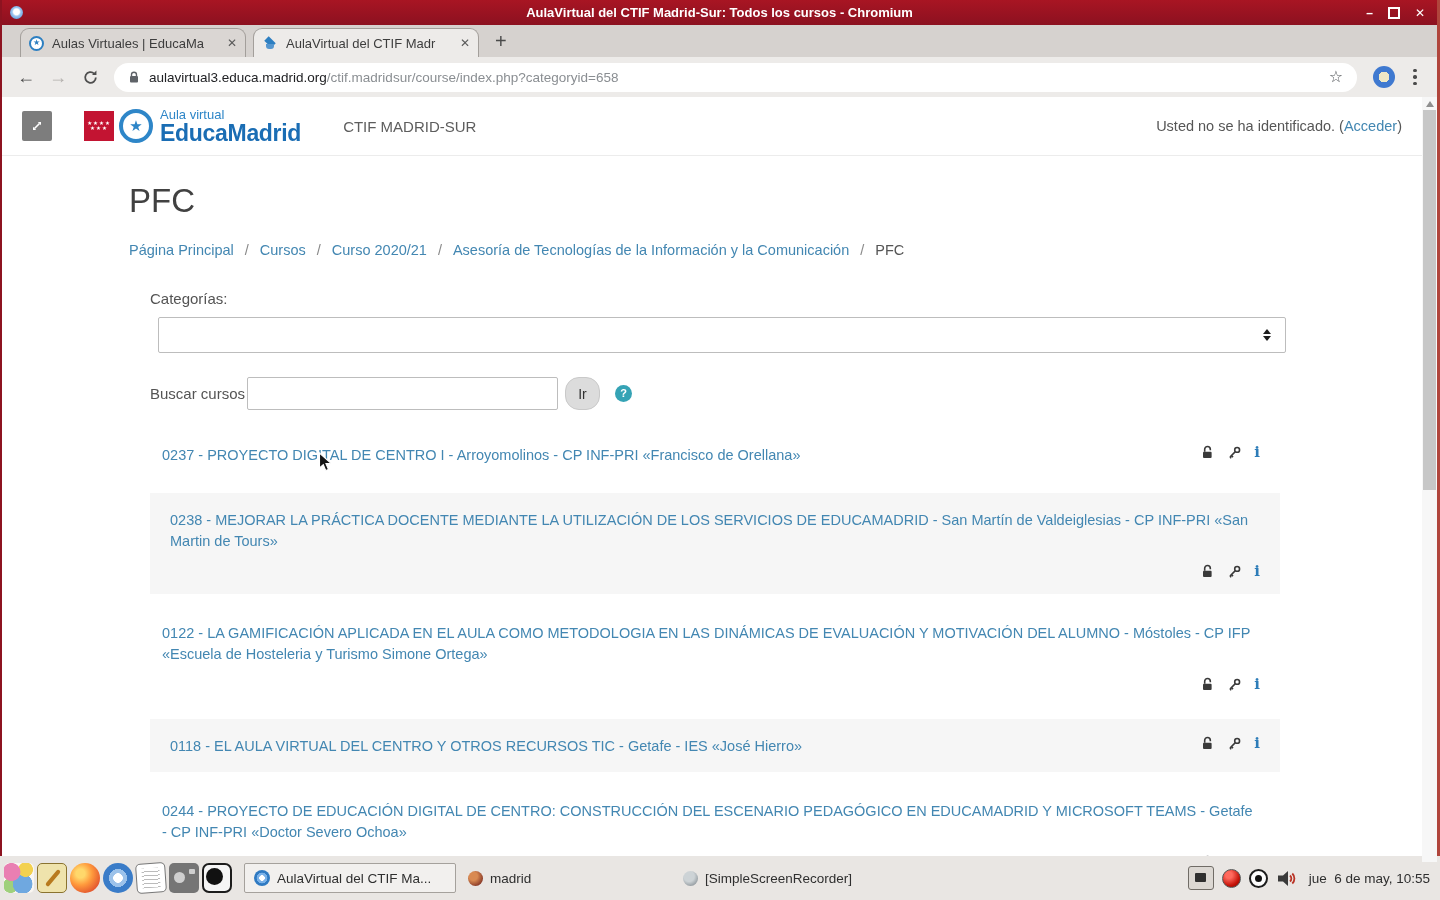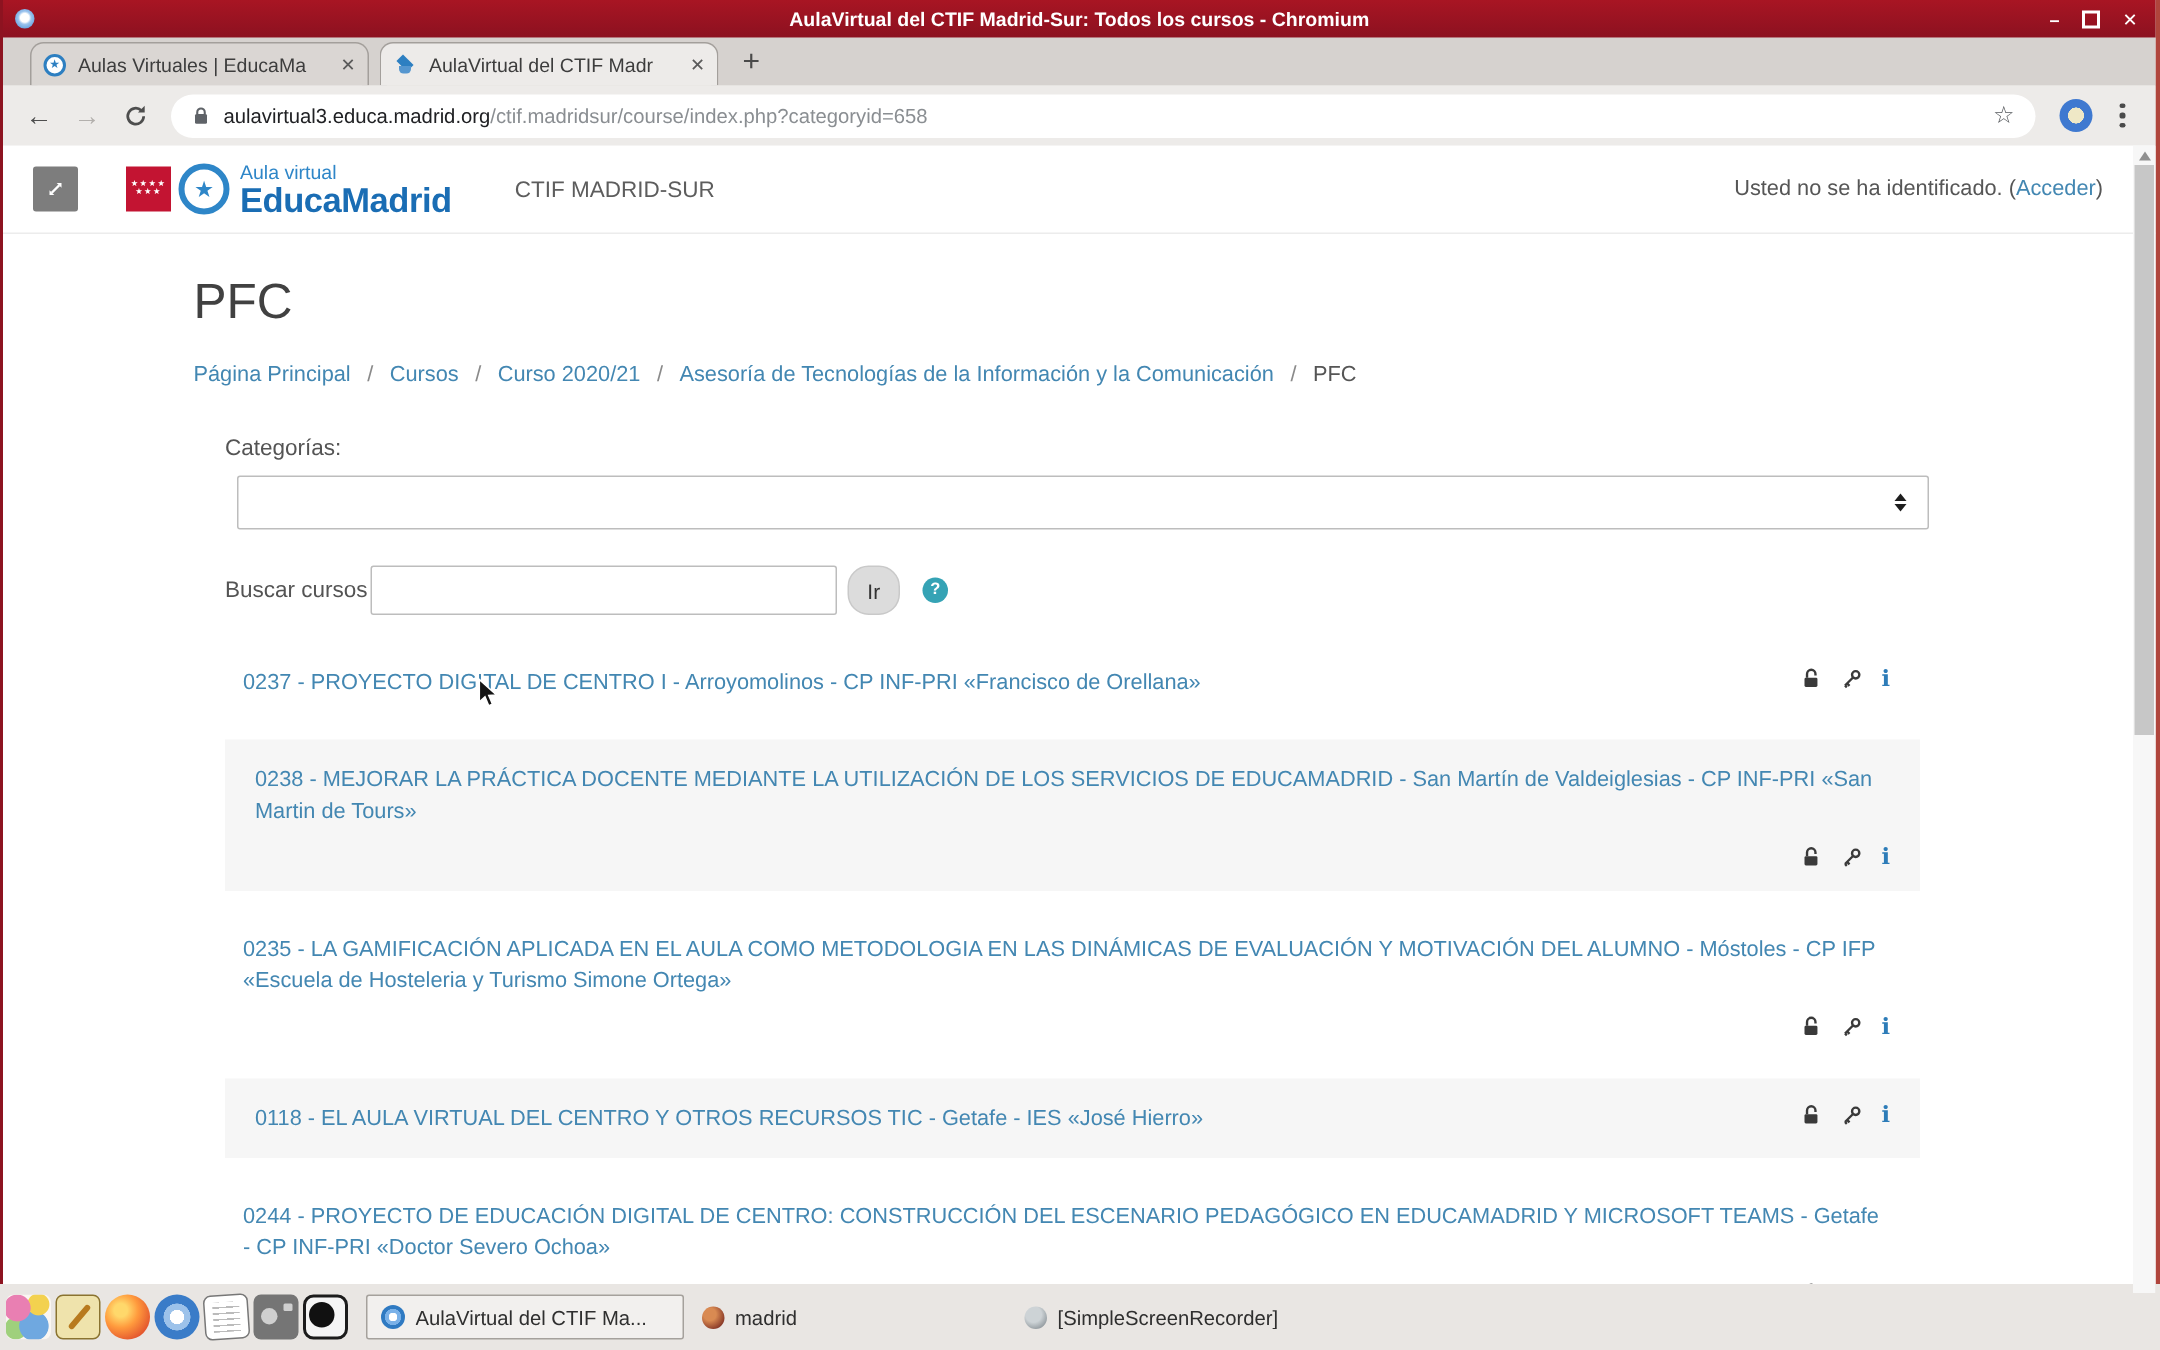--- a/index.html
+++ b/index.html
@@ -275,21 +275,21 @@
                 </svg>
         <svg width="15" height="15" viewBox="0 0 16 16" fill="none" stroke="#3a3a3a" stroke-width="1.7">
                   <circle cx="10.8" cy="5.2" r="2.6"></circle>
                   <path d="M8.9 7.1 L3.2 12.8 M4.7 11.3 l1.7 1.7 M3.2 12.8 l1.3 1.3"></path>
                 </svg>
         <span class="icon-info">i</span>
       </span>
     </div>
 
     <div class="coursebox">
-      <a class="coursename" href="#">0235 - LA GAMIFICACIÓN APLICADA EN EL AULA COMO METODOLOGIA EN LAS DINÁMICAS DE EVALUACIÓN Y MOTIVACIÓN DEL ALUMNO - Móstoles - CP IFP «Escuela de Hosteleria y Turismo Simone Ortega»</a>
+      <a class="coursename" href="#">0122 - LA GAMIFICACIÓN APLICADA EN EL AULA COMO METODOLOGIA EN LAS DINÁMICAS DE EVALUACIÓN Y MOTIVACIÓN DEL ALUMNO - Móstoles - CP IFP «Escuela de Hosteleria y Turismo Simone Ortega»</a>
       <span class="enrolicons">
         <svg width="15" height="15" viewBox="0 0 16 16">
                   <path d="M5 7.2 V4.6 a3 3 0 0 1 6 0 v1" fill="none" stroke="#3a3a3a" stroke-width="1.7"></path>
                   <rect x="3.2" y="7.2" width="9.2" height="6.6" rx="1" fill="#3a3a3a"></rect>
                 </svg>
         <svg width="15" height="15" viewBox="0 0 16 16" fill="none" stroke="#3a3a3a" stroke-width="1.7">
                   <circle cx="10.8" cy="5.2" r="2.6"></circle>
                   <path d="M8.9 7.1 L3.2 12.8 M4.7 11.3 l1.7 1.7 M3.2 12.8 l1.3 1.3"></path>
                 </svg>
         <span class="icon-info">i</span>
@@ -352,19 +352,32 @@
     </div>
     <div class="tb-win">
       <span class="tb-fav-madrid"></span>
       <span class="lbl">madrid</span>
     </div>
     <div class="tb-win">
       <span class="tb-fav-ssr"></span>
       <span class="lbl">[SimpleScreenRecorder]</span>
     </div>
 
+    <div class="tray">
+      <span class="tray-net"></span>
+      <span class="tray-rec"></span>
+      <span class="tray-eye"></span>
+      <span style="display:flex;">
+        <svg width="21" height="19" viewBox="0 0 21 19">
+            <polygon points="2,6.5 7,6.5 12,2 12,17 7,12.5 2,12.5" fill="#3a3a3a"></polygon>
+            <path d="M14 6.5 a4 4 0 0 1 0 6" fill="none" stroke="#b93325" stroke-width="1.8"></path>
+            <path d="M16.3 4.5 a7 7 0 0 1 0 10" fill="none" stroke="#b93325" stroke-width="1.8"></path>
+          </svg>
+      </span>
+      <span class="clock">jue  6 de may, 10:55</span>
+    </div>
   </div>
 
   <svg class="cursor" width="15" height="21" viewBox="0 0 15 21">
     <path d="M1.5 1 L1.5 16 L5.3 12.6 L7.8 18.6 L10.4 17.4 L7.9 11.6 L13 11.3 Z" fill="#151515" stroke="#fff" stroke-width="1.1"></path>
   </svg>
 
 </div>
 
 </body></html>

